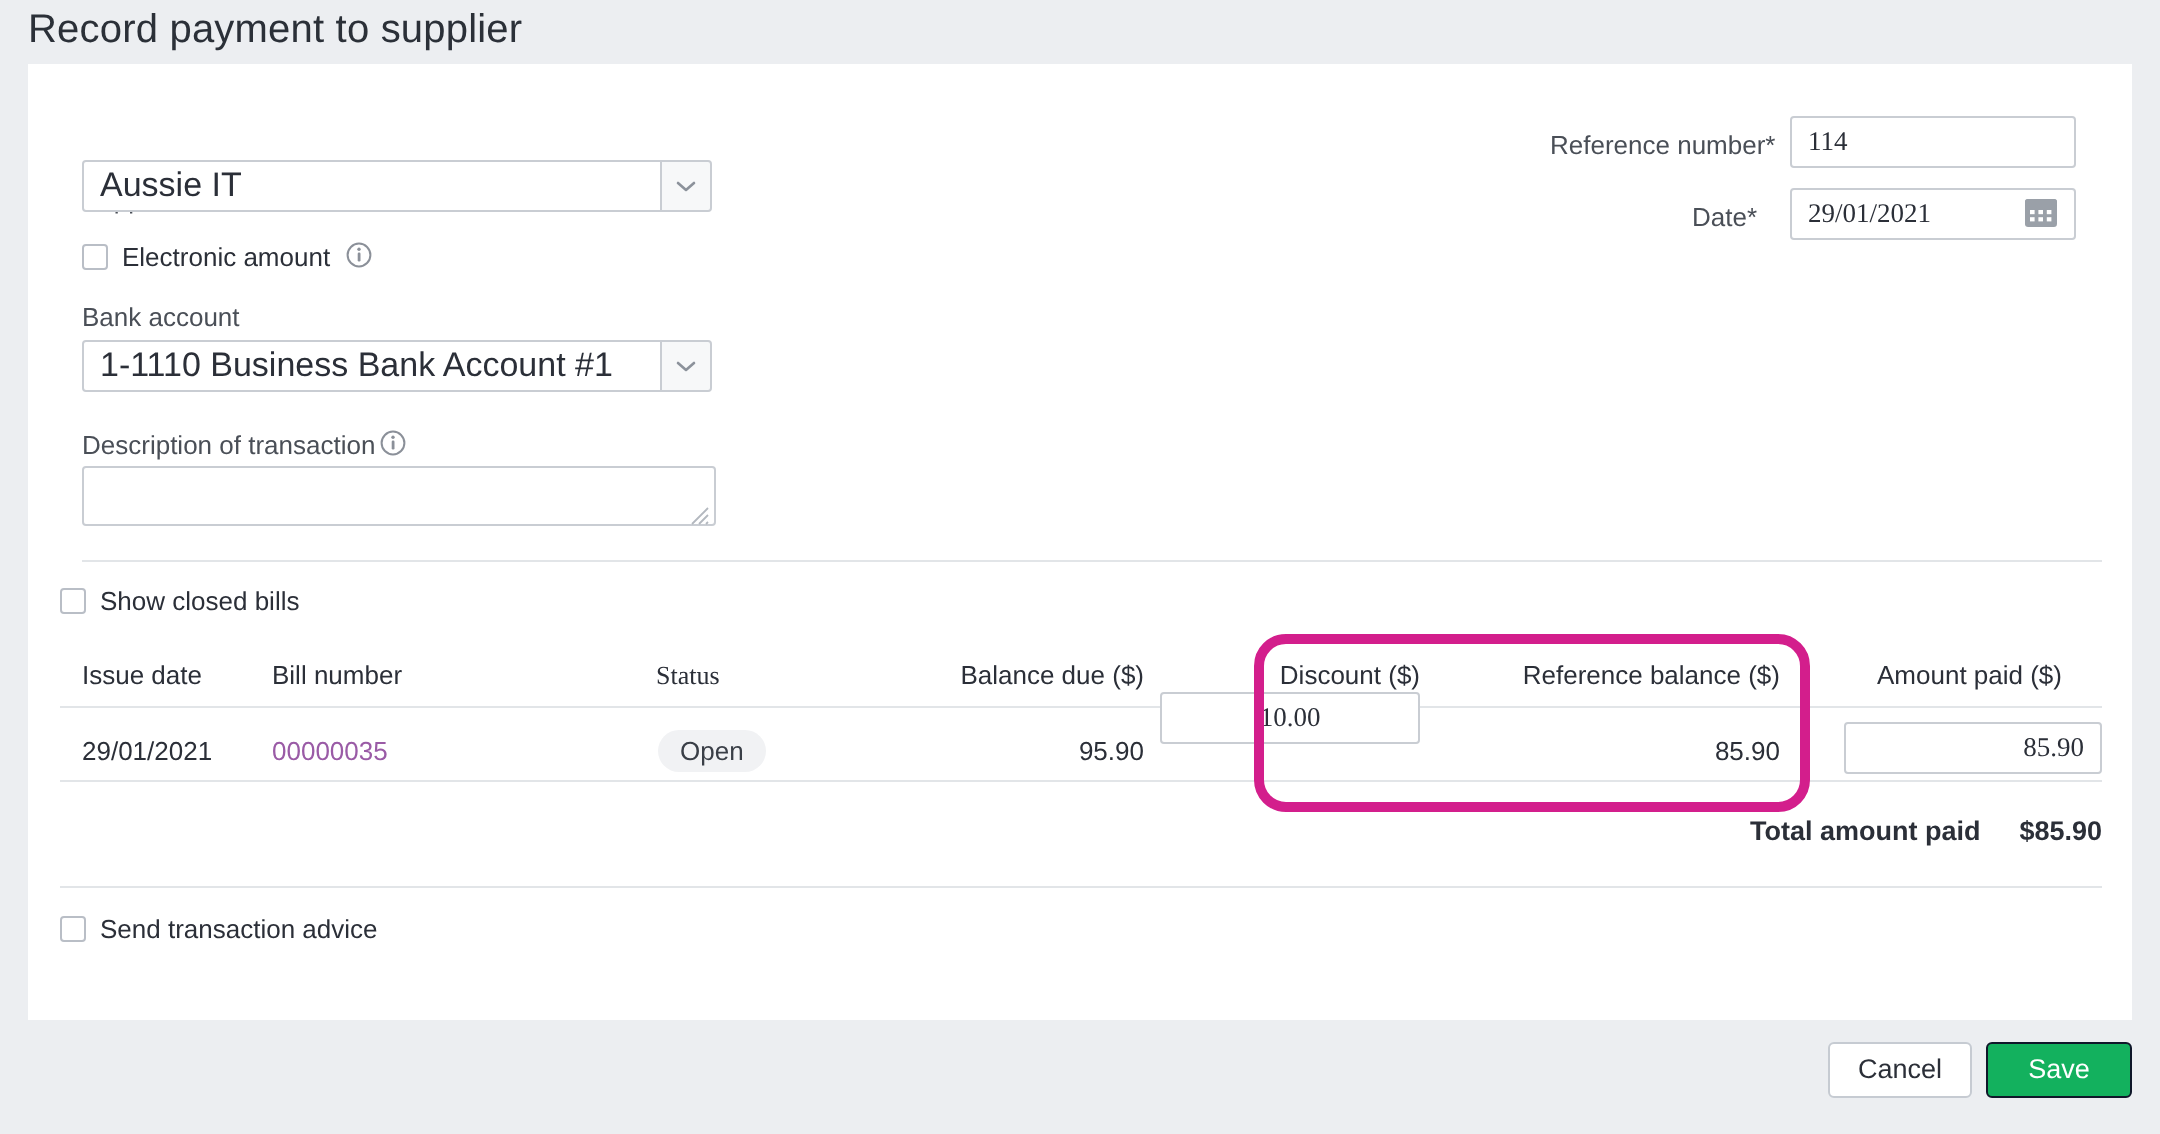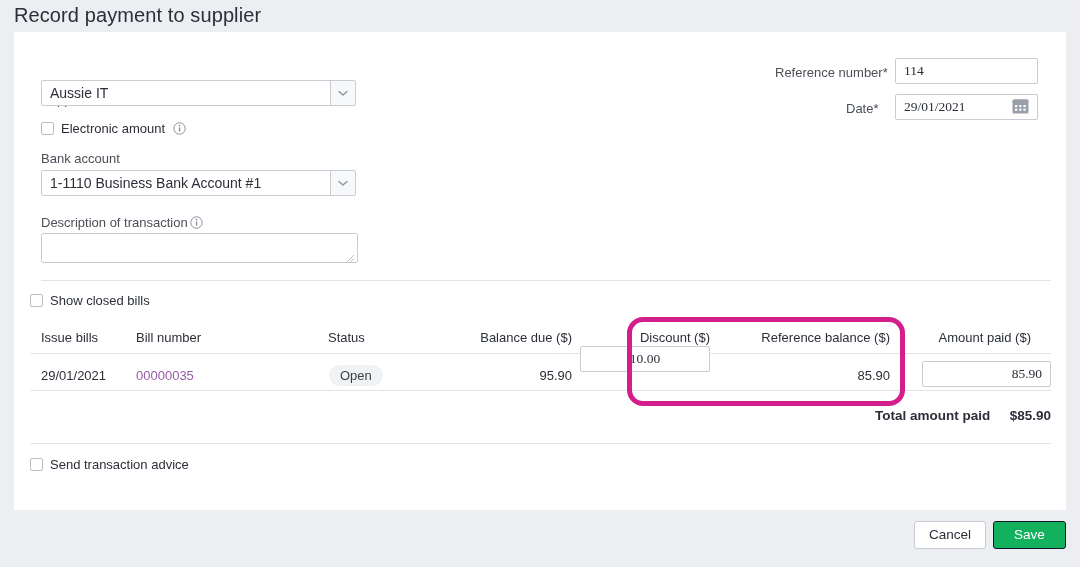--- a/index.html
+++ b/index.html
@@ -99,21 +99,21 @@
     line-height: 24px;
     outline: none;
   }
   .select-box {
     position: absolute;
     box-sizing: border-box;
     border: 1px solid #c9cdd3;
     background: #ffffff;
     border-radius: 2px;
     height: 26px;
-    font-size: 14px;
+    font-size: 17px;
     color: #2b2f38;
     line-height: 24px;
     padding: 0 8px;
     white-space: nowrap;
     overflow: hidden;
   }
   .select-arrow {
     position: absolute;
     box-sizing: border-box;
     width: 26px;
@@ -311,23 +311,23 @@
         <rect x="11.4" y="10.6" width="2.3" height="2.1"></rect>
       </g>
     </svg>
   </span>
 
   <div class="divider" style="left:27px; top:248px; width:1010px;"></div>
 
   <div class="cbx" style="left:16px; top:262px;"></div>
   <div class="cbx-label" style="left:36px; top:261px;">Show closed bills</div>
 
-  <div class="th" style="left:27px; top:298px;">Issue bills</div>
+  <div class="th" style="left:27px; top:298px;">Issue date</div>
   <div class="th" style="left:122px; top:298px;">Bill number</div>
-  <div class="th" style="left:314px; top:298px;">Status</div>
+  <div class="th" style="left:314px; top:298px;font-family:Liberation Serif, serif;">Status</div>
   <div class="th num-right" style="left:398px; top:298px; width:160px;">Balance due ($)</div>
   <div class="th num-right" style="left:560px; top:298px; width:136px;">Discount ($)</div>
   <div class="th num-right" style="left:700px; top:298px; width:176px;">Reference balance ($)</div>
   <div class="th num-right" style="left:860px; top:298px; width:157px;">Amount paid ($)</div>
 
   <div class="divider" style="left:16px; top:321px; width:1021px;"></div>
 
   <div>
     <div class="td" style="left:27px; top:336px;">29/01/2021</div>
     <div class="td-link" style="left:122px; top:336px;">00000035</div>

